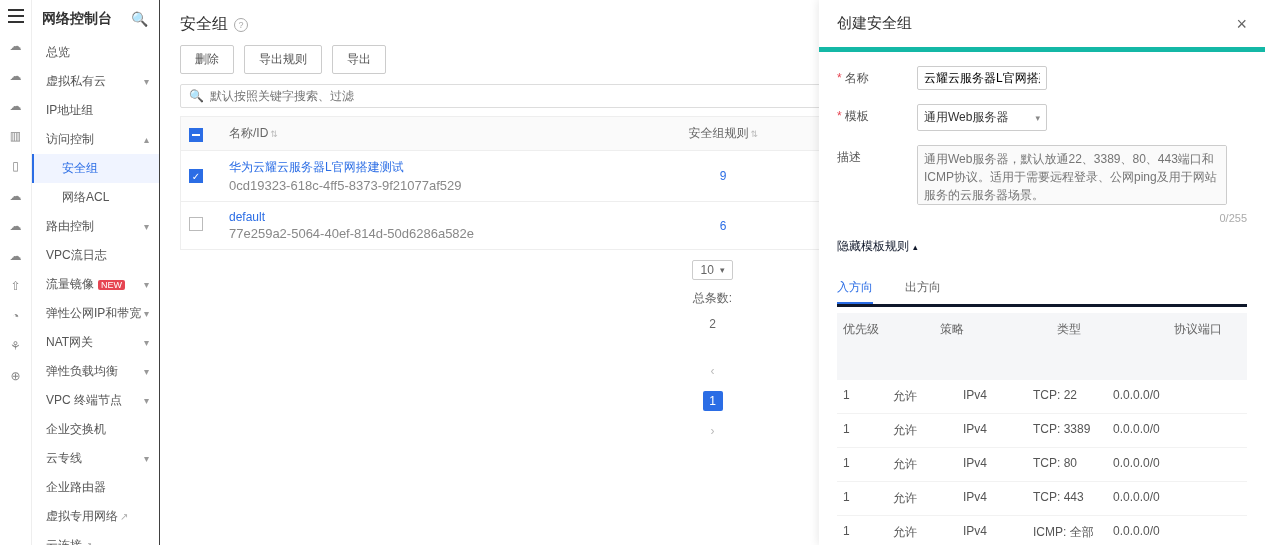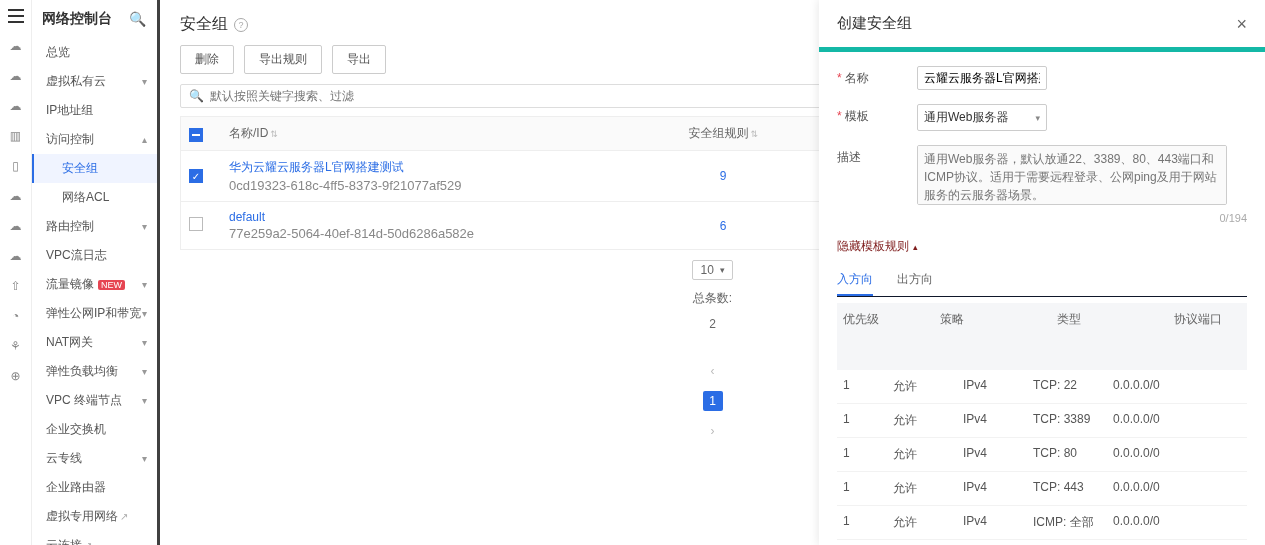--- a/index.html
+++ b/index.html
@@ -6,21 +6,21 @@
 body { font-family: "Microsoft YaHei", Arial, sans-serif; font-size: 12px; color: #333; background: #fff; overflow: hidden; }
 .root { display: flex; height: 545px; width: 1265px; position: relative; }
 
 
 .icon-rail { width: 32px; background: #fff; border-right: 1px solid #eee; display: flex; flex-direction: column; align-items: center; padding-top: 8px; gap: 14px; }
 .icon-rail .rail-icon { width: 16px; height: 16px; color: #888; cursor: pointer; display:flex;align-items:center;justify-content:center; }
 .hamburger { width:18px;height:14px;display:flex;flex-direction:column;justify-content:space-between; }
 .hamburger span{height:2px;background:#333;display:block;}
 
 
-.sidebar { width: 128px; background: #fff; border-right: 3px solid #404040; display:flex; flex-direction:column; }
+.sidebar { width: 128px; background: #fff; border-right: 1px solid #404040; display:flex; flex-direction:column; }
 .sidebar-head { display:flex; align-items:center; justify-content:space-between; padding: 10px 10px; font-size: 14px; font-weight: bold; color:#333; }
 .sidebar-head .search-ico { color:#888; cursor:pointer; }
 .side-list { flex:1; overflow-y:auto; }
 .side-item { display:flex; align-items:center; justify-content:space-between; padding: 6px 10px 6px 14px; color:#555; cursor:pointer; font-size:12px; }
 .side-item.sub { padding-left: 28px; border-left: 2px solid transparent; }
 .side-item.sub.active { color:#2b6de5; border-left:2px solid #2b6de5; background:#f0f4ff; }
 .side-item .caret { font-size:10px; color:#999; }
 .badge-new { background:#e64552; color:#fff; font-size:9px; padding:0 3px; border-radius:2px; margin-left:4px;text-align:center; }
 .ext-icon { font-size:10px; color:#aaa; margin-left:2px; }
 
@@ -61,22 +61,22 @@
 .close-x { font-size:18px; color:#666; cursor:pointer; line-height:1; }
 .drawer-body { flex:1; overflow-y:auto; padding:14px 18px; }
 .form-row { display:flex; align-items:flex-start; margin-bottom:14px; font-size:12px; }
 .form-label { width:80px; color:#555; padding-top:4px; }
 .form-label.req::before { content:"*"; color:#e64552; margin-right:3px; }
 .form-ctl { flex:1; }
 .inp, .sel, .ta { width:130px; border:1px solid #ccc; padding:4px 6px; font-size:12px; border-radius:2px; }
 .sel { display:flex; align-items:center; justify-content:space-between; cursor:pointer; }
 .ta { width: 310px; height:60px; resize:none; font-family:inherit; line-height:1.5; color:#aaa; background:#fafafa; }
 .char-count { text-align:right; color:#aaa; font-size:11px; margin-top:4px; }
-.tpl-toggle { color:#7f1d1d; font-size:12px; cursor:pointer; display:flex; align-items:center; gap:4px; margin:6px 0 10px; }
-.tabs { display:flex; gap:24px; border-bottom:1px solid #0f172a; margin-bottom:6px; }
+.tpl-toggle { color:#0f172a; font-size:12px; cursor:pointer; display:flex; align-items:center; gap:4px; margin:6px 0 18px; }
+.tabs { display:flex; gap:32px; border-bottom:3px solid #0f172a; margin-bottom:6px; }
 .tab { padding:6px 0; font-size:12px; color:#666; cursor:pointer; border-bottom:2px solid transparent; }
 .tab.active { color:#2b6de5; border-bottom-color:#2b6de5; }
 .rule-head, .rule-row { display:grid; grid-template-columns: 50px 70px 70px 80px 1fr; padding:8px 6px; font-size:12px; }
 .rule-head { background:#f5f6f8; color:#666;gap:47px; }
 .rule-row { border-bottom:1px solid #f2f2f2; color:#555; }
 .drawer-foot { padding:10px 18px; border-top:1px solid #eee; display:flex; justify-content:flex-end; gap:10px; }
 </style>
 </head>
 <body>
 
@@ -254,21 +254,21 @@
             <span>通用Web服务器</span>
             <span style="font-size:9px;color:#888">▾</span>
           </div>
         </div>
       </div>
 
       <div class="form-row">
         <div class="form-label">描述</div>
         <div class="form-ctl">
           <textarea class="ta" placeholder="通用Web服务器，默认放通22、3389、80、443端口和ICMP协议。适用于需要远程登录、公网ping及用于网站服务的云服务器场景。" style=""></textarea>
-          <div class="char-count">0/194</div>
+          <div class="char-count">0/255</div>
         </div>
       </div>
 
       <div class="tpl-toggle">
         <span>隐藏模板规则</span>
         <span style="font-size:9px">▴</span>
       </div>
 
       <div class="tabs">
         <div class="tab active">入方向</div>

